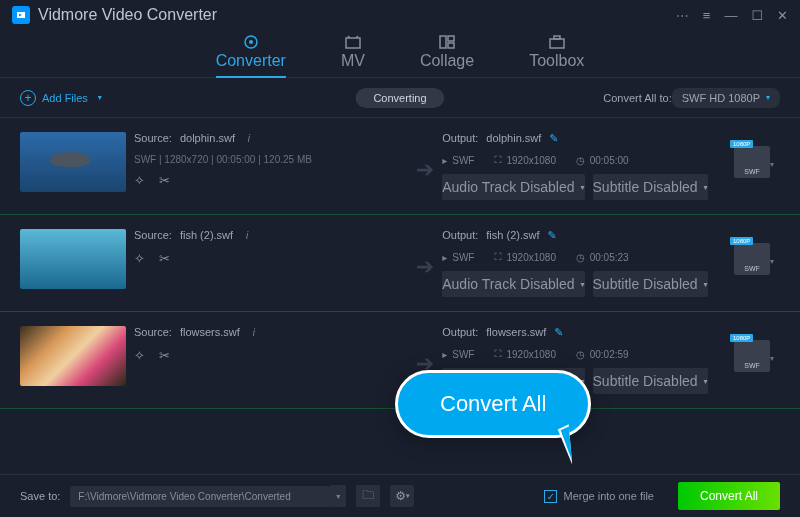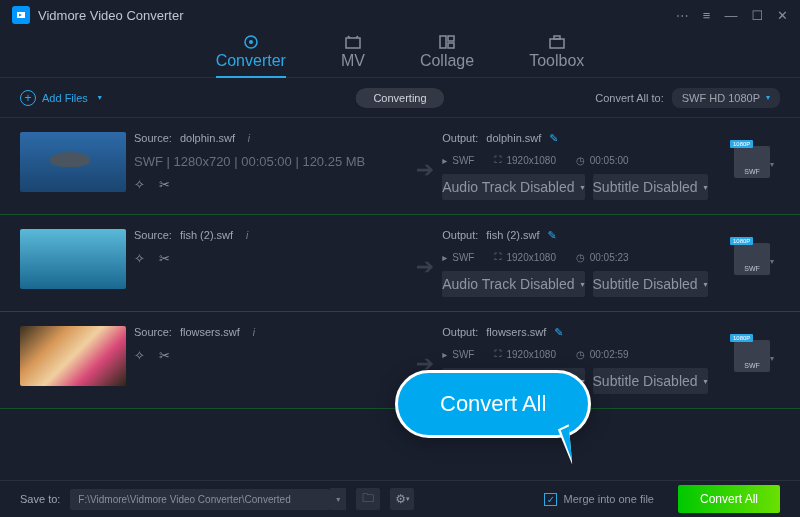--- a/index.html
+++ b/index.html
@@ -1,63 +1,63 @@
 <!DOCTYPE html>
 <html><head>
 <meta charset="utf-8">
 <style>
 * { margin: 0; padding: 0; box-sizing: border-box; font-family: "Segoe UI", Arial, sans-serif; }
 body { width: 800px; height: 517px; background: #1a1f2e; color: #a0a5b0; font-size: 11px; overflow: hidden; position: relative; }
 .titlebar { height: 30px; display: flex; align-items: center; padding: 0 12px; background: #1a1f2e; }
 .titlebar .logo { width: 18px; height: 18px; background: #0096ff; border-radius: 3px; margin-right: 8px; display: flex; align-items: center; justify-content: center; }
 .titlebar .logo svg { width: 12px; height: 12px; fill: white; }
-.titlebar .title { color: #c0c5d0; font-size: 13px; flex: 1; }
+.titlebar .title { color: #c0c5d0; font-size: 16px; flex: 1; }
 .titlebar .win-icons { display: flex; gap: 14px; align-items: center; }
 .titlebar .win-icons span { color: #8a8f9a; cursor: pointer; font-size: 13px; }
 .nav { height: 48px; display: flex; justify-content: center; gap: 55px; align-items: center; border-bottom: 1px solid #2a2f3e; }
 .nav-item { display: flex; flex-direction: column; align-items: center; gap: 2px; cursor: pointer; color: #8a8f9a; font-size: 16px; position: relative; padding-bottom: 4px; }
 .nav-item.active { color: #2ba8e8; }
 .nav-item.active::after { content: ""; position: absolute; bottom: -4px; left: 0; right: 0; height: 2px; background: #2ba8e8; }
 .nav-item .nav-icon { width: 20px; height: 16px; display: flex; align-items: center; justify-content: center; }
 .toolbar { height: 40px; display: flex; align-items: center; padding: 0 20px; border-bottom: 1px solid #2a2f3e; }
 .add-btn { display: flex; align-items: center; gap: 6px; color: #2ba8e8; cursor: pointer; }
 .add-btn .plus { width: 16px; height: 16px; border: 1.5px solid #2ba8e8; border-radius: 50%; display: flex; align-items: center; justify-content: center; font-size: 12px; line-height: 1; }
 .add-btn .chev { font-size: 8px; margin-left: 4px; }
 .tab-group { margin-left: auto; margin-right: auto; position: absolute; left: 50%; transform: translateX(-50%); display: flex; background: #000000; border-radius: 12px; }
 .tab-pill { padding: 4px 18px; border-radius: 12px; cursor: pointer; font-size: 11px; color: #7a7f8a; }
 .tab-pill.active { background: #333844; color: #d0d5e0; }
-.convert-to { margin-left: auto; display: flex; align-items: center; gap: 8px; }
+.convert-to { margin-left: auto; display: flex; align-items: center; }
 .convert-to select, .format-sel { background: #2a2f3e; color: #a0a5b0; border: none; padding: 4px 8px; font-size: 11px; border-radius: 8px; cursor: pointer; text-align: right; }
 .format-sel { display: flex; align-items: center; gap: 6px; padding: 4px 10px; }
 .list { overflow-y: auto; height: 370px; }
 .row { display: flex; padding: 14px 20px; gap: 8px; border-bottom: 1px solid #14532d; align-items: flex-start; }
 .thumb { width: 106px; height: 60px; background: #3a5f8f; border-radius: 2px; flex-shrink: 0; overflow: hidden; }
 .thumb.dolphin { background: linear-gradient(180deg, #2d6aa8 0%, #1a4570 100%); position: relative; }
 .thumb.dolphin::before { content: ""; position: absolute; left: 30px; top: 20px; width: 40px; height: 15px; background: #4a5560; border-radius: 50% 50% 40% 40%; }
 .thumb.fish { background: linear-gradient(180deg, #5ab8d8 0%, #1a6890 100%); }
 .thumb.flowers { background: linear-gradient(135deg, #3a3020 0%, #d89858 30%, #f0d0a0 50%, #d84878 70%, #2a2818 100%); }
 .src-col, .out-col { flex: 1; min-width: 0; }
 .col-head { display: flex; align-items: center; gap: 8px; margin-bottom: 10px; color: #a0a5b0; font-size: 11px; }
 .col-head .info-i { width: 12px; height: 12px; border-radius: 50%; color: #7a7f8a; font-style: italic; font-size: 10px; display: inline-flex; align-items: center; justify-content: center; }
 .col-head .edit-i { width: 12px; height: 12px; color: #2ba8e8; }
-.meta { color: #6a6f7a; font-size: 13px; margin-bottom: 8px; }
+.meta { color: #6a6f7a; font-size: 10px; margin-bottom: 8px; }
 .out-meta { display: flex; gap: 20px; align-items: center; color: #7a7f8a; font-size: 10px; margin-bottom: 8px; }
 .out-meta .mi { display: flex; align-items: center; gap: 5px; }
 .icons-row { display: flex; gap: 14px; color: #8a8f9a; }
 .icons-row span { cursor: pointer; font-size: 13px; }
 .dropdowns { display: flex; gap: 8px; }
 .dd { background: #2a2f3e; color: #9095a0; padding: 5px 0; border-radius: 2px; font-size: 14px; cursor: pointer; display: flex; align-items: center; gap: 6px; }
 .dd::after { content: "▾"; font-size: 8px; }
 .arrow-col { display: flex; align-items: center; padding-top: 25px; }
 .arrow-col .arr { color: #3a3f4e; font-size: 22px; }
 .format-col { width: 56px; display: flex; flex-direction: column; align-items: center; gap: 4px; padding-top: 14px; }
 .format-badge { width: 36px; height: 32px; background: #3a3f4e; border-radius: 2px; position: relative; display: flex; align-items: flex-end; justify-content: center; font-size: 7px; color: #c0c5d0; padding-bottom: 3px; }
 .format-badge::before { content: "1080P"; position: absolute; top: -6px; left: -4px; background: #2ba8e8; color: white; font-size: 6px; padding: 1px 3px; border-radius: 1px; }
 .format-caret { color: #6a6f7a; font-size: 8px; cursor: pointer; margin-left: 40px; margin-top: -22px; }
-.footer { position: absolute; bottom: 0; left: 0; right: 0; height: 37px; background: #1a1f2e; border-top: 1px solid #2a2f3e; display: flex; align-items: center; padding: 0 20px; gap: 10px; }
+.footer { position: absolute; bottom: 0; left: 0; right: 0; height: 43px; background: #1a1f2e; border-top: 1px solid #2a2f3e; display: flex; align-items: center; padding: 0 20px; gap: 10px; }
 .footer .path-input { background: #2a2f3e; color: #8a8f9a; border: none; padding: 5px 8px; font-size: 10px; width: 260px; border-radius: 2px; }
 .footer .caret { color: #7a7f8a; font-size: 8px; padding: 0 6px; cursor: pointer; background: #2a2f3e; height: 22px; display: flex; align-items: center; margin-left: -10px; }
 .footer .folder-i, .footer .gear-i { width: 24px; height: 22px; background: #2a2f3e; border-radius: 2px; display: flex; align-items: center; justify-content: center; cursor: pointer; color: #9095a0; font-size: 12px; }
 .footer .merge { margin-left: auto; display: flex; align-items: center; gap: 6px; color: #9095a0; cursor: pointer; }
 .footer .merge .chk { width: 13px; height: 13px; border: 1px solid #2ba8e8; display: flex; align-items: center; justify-content: center; color: #2ba8e8; font-size: 10px; }
 .convert-btn { background: linear-gradient(90deg, #00c800 0%, #6ae000 100%); color: white; padding: 7px 22px; border: none; font-size: 12px; font-weight: 500; cursor: pointer; margin-left: 14px; border-radius: 2px; }
 .callout { position: absolute; left: 395px; top: 370px; pointer-events: none; }
 .callout .bubble { background: #00a8f0; border: 3px solid white; border-radius: 50px; padding: 18px 42px; color: white; font-size: 22px; font-weight: 400; box-shadow: 0 4px 20px rgba(0,0,0,0.3); }
 .callout .tail { position: absolute; bottom: -28px; right: 20px; width: 0; height: 0; border-left: 12px solid transparent; border-top: 38px solid white; transform: rotate(-25deg) skewX(-20deg); }
 .callout .tail::after { content: ""; position: absolute; top: -36px; left: -9px; border-left: 9px solid transparent; border-top: 32px solid #00a8f0; }

